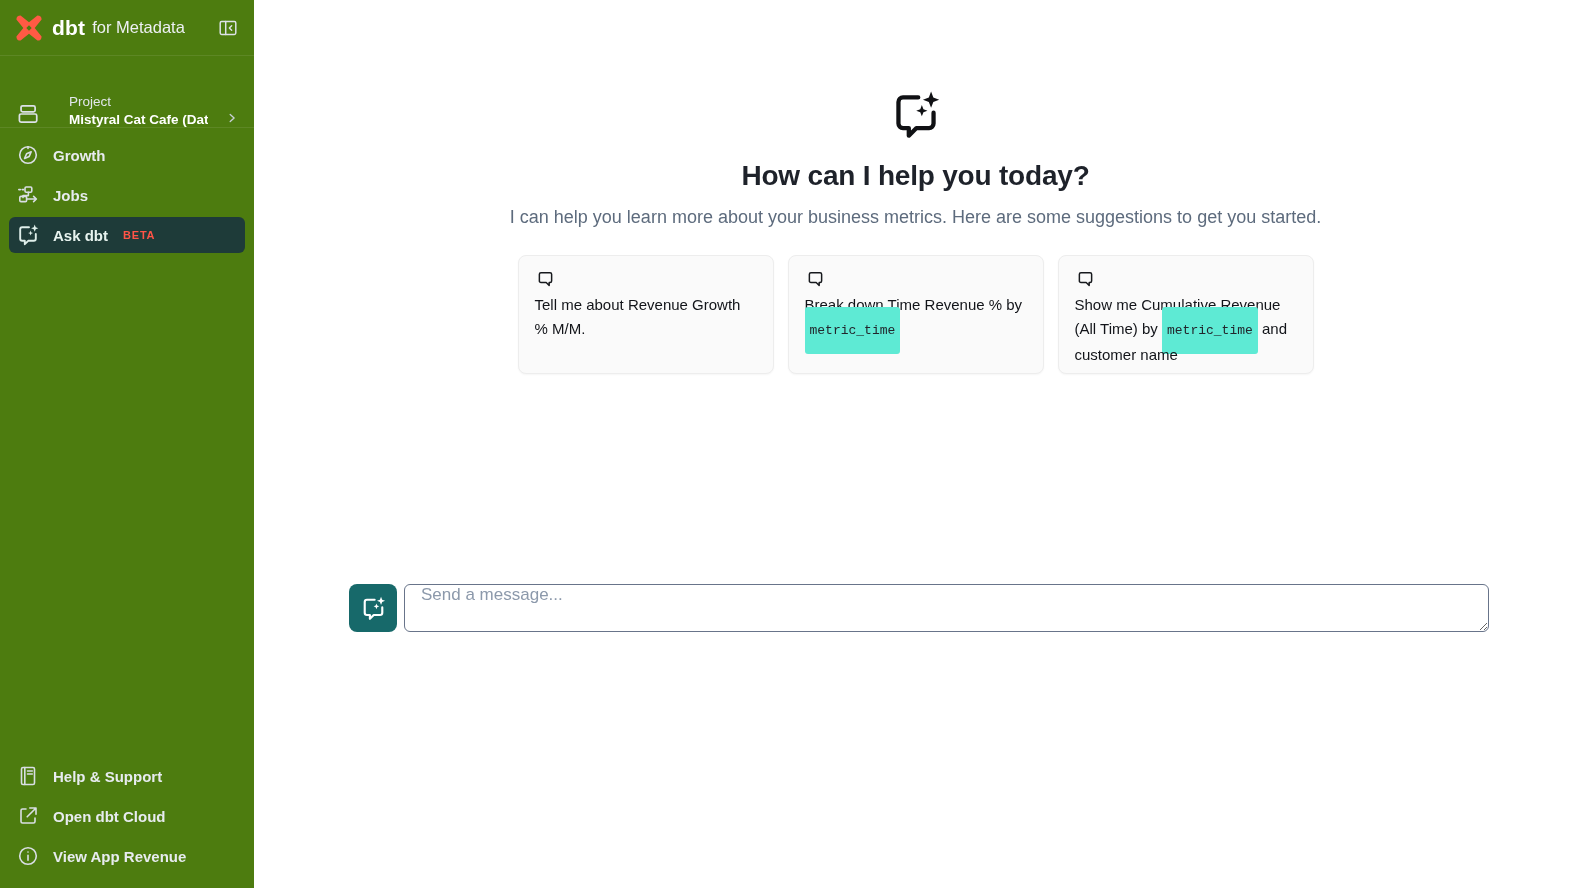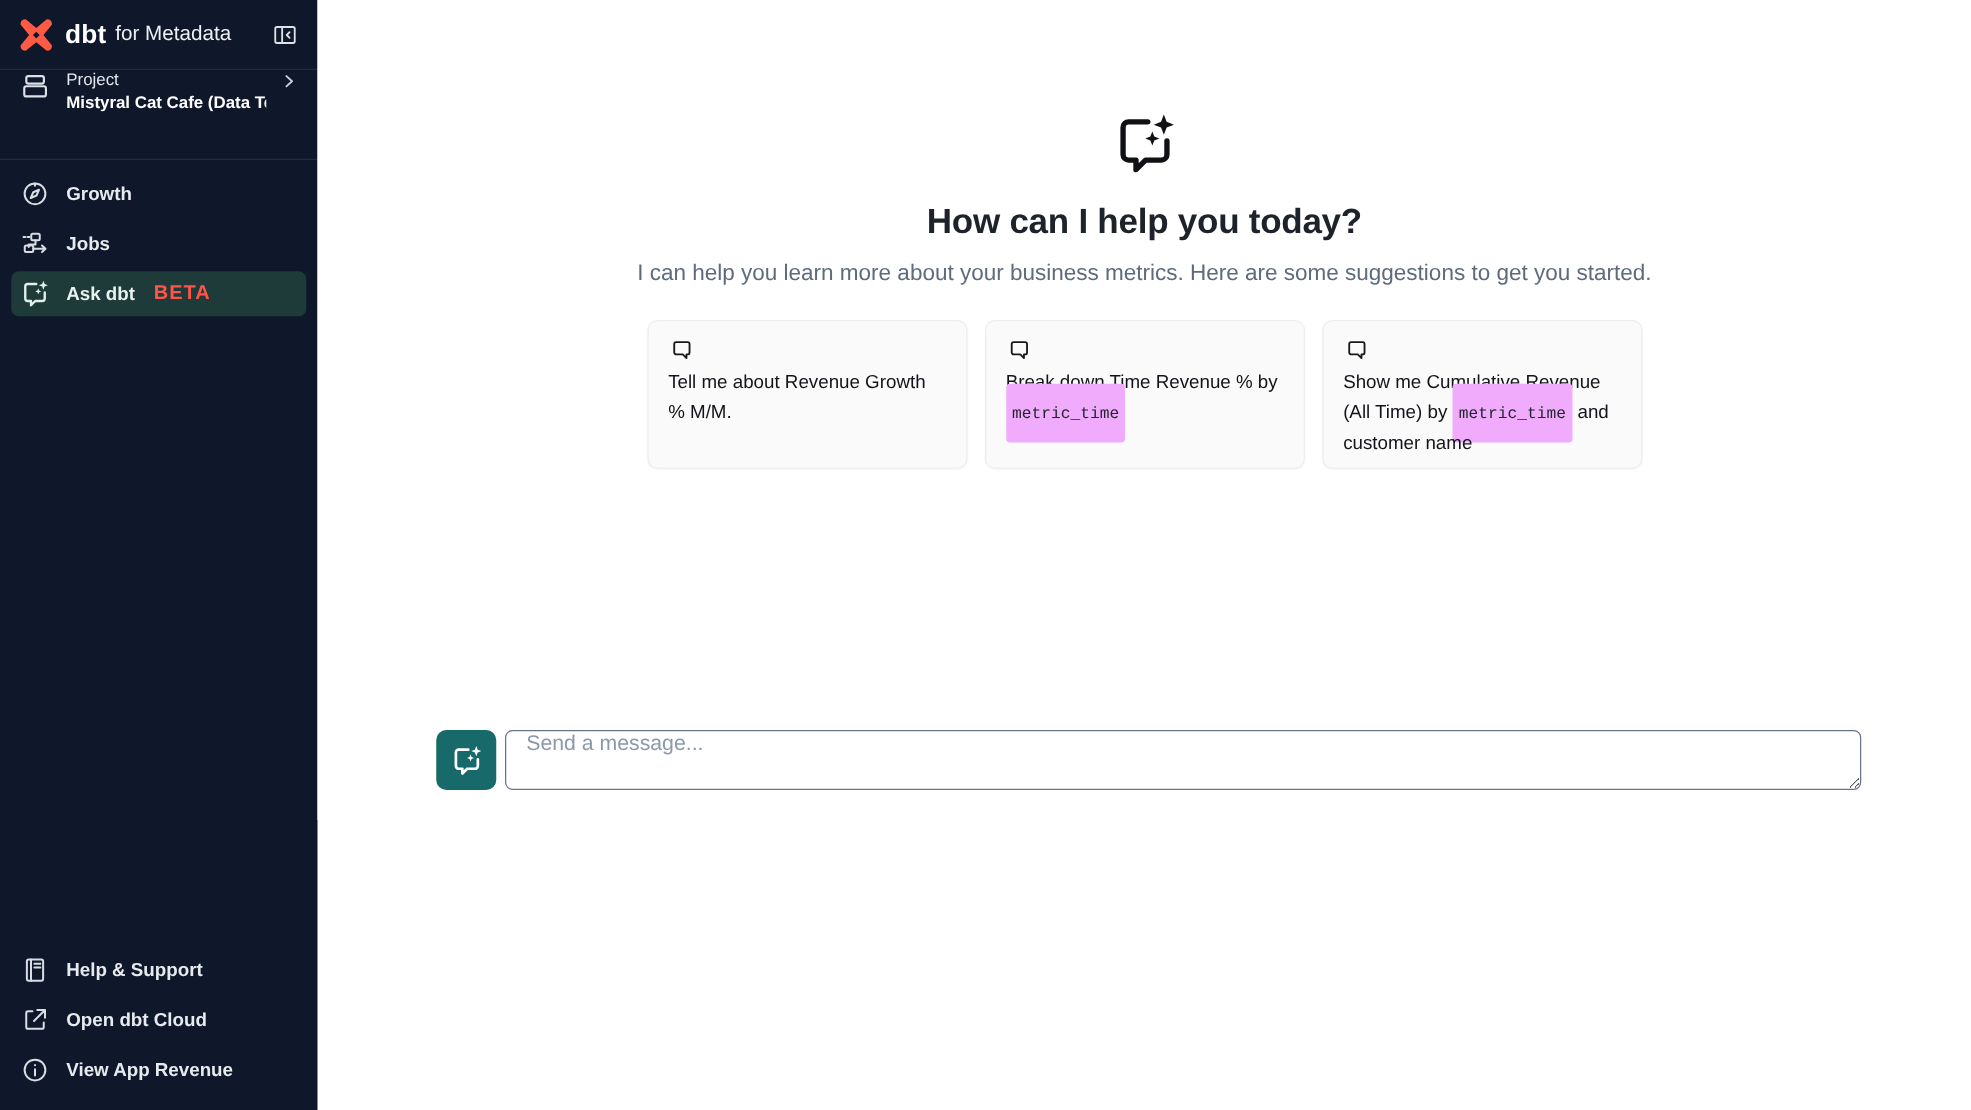--- a/index.html
+++ b/index.html
@@ -1,64 +1,64 @@
 <!DOCTYPE html>
 <html><head>
 <meta charset="utf-8">
 <style>
   * { margin:0; padding:0; box-sizing:border-box; }
   html,body { width:1577px; height:888px; overflow:hidden; background:#ffffff;
               font-family:"Liberation Sans", sans-serif; }
 
   
   .sidebar { position:absolute; left:0; top:0; width:254px; height:888px;
-             background:#0f172a; color:#E7EBEF; }
+             background:#4d7c0f; color:#E7EBEF; }
   .side-header { height:56px; display:flex; align-items:center; padding:0 14px;
                  border-bottom:1px solid rgba(255,255,255,0.09); }
   .brand-logo { width:30px; height:30px; flex:0 0 auto; }
   .brand-name { font-size:21px; font-weight:700; color:#FFFFFF; margin-left:8px; letter-spacing:0.2px; }
   .brand-suffix { font-size:16.5px; font-weight:400; color:#EDF0F3; margin-left:7px; }
   .collapse-btn { margin-left:auto; width:24px; height:24px; color:#DDE2E8; cursor:pointer;
                   display:flex; align-items:center; justify-content:center; }
 
-  .side-project { height:72px; display:flex; align-items:flex-start; padding:0 14px;
-                  border-bottom:1px solid rgba(255,255,255,0.09); cursor:pointer; }
+  .side-project { height:72px; display:flex; align-items:flex-end; padding:0 14px;
+                  border-bottom:1px solid rgba(255,255,255,0.09); cursor:pointer;gap:16px; }
   .proj-icon { width:26px; height:26px; color:#DCE1E7; flex:0 0 auto; }
   .proj-text { margin-left:13px; min-width:0; }
   .proj-label { font-size:13.5px; color:#E2E7EC; margin-bottom:3px; }
   .proj-name { font-size:13.5px; font-weight:700; color:#FFFFFF; white-space:nowrap;
                overflow:hidden; max-width:160px; }
   .proj-chev { margin-left:auto; width:18px; height:18px; color:#C9D0D8; }
 
   .side-nav { padding-top:5px; }
   .nav-item { height:36px; margin:4px 9px; padding:0 7px; display:flex; align-items:center;
               gap:13px; border-radius:6px; cursor:pointer; font-size:15px; font-weight:700;
               color:#E7EBEF; }
   .nav-item.selected { background:#1E3B39; color:#E7F3EF; }
   .nav-icon { width:24px; height:24px; flex:0 0 auto; color:#D9DEE4; }
   .nav-item.selected .nav-icon { color:#DFEFEA; }
-  .beta-badge { font-size:16px; font-weight:700; color:#FF5447; letter-spacing:0.8px; margin-left:2px; }
+  .beta-badge { font-size:11px; font-weight:700; color:#FF5447; letter-spacing:0.8px; margin-left:2px; }
 
   .side-footer { position:absolute; left:0; right:0; bottom:10px; }
 
   
   .main { position:absolute; left:254px; top:0; width:1323px; height:656px; background:#fff; }
   .hero { text-align:center; }
   .hero-icon { margin-top:88px; display:inline-block; width:54px; height:54px; color:#101114; }
   .hero-title { margin-top:14px; font-size:28px; font-weight:600; color:#1E222A; letter-spacing:-0.2px; }
   .hero-sub { margin-top:15px; font-size:18px; color:#5D6B7D; }
 
   .cards { margin-top:27px; display:flex; justify-content:center; gap:14px; }
   .card { width:256px; height:119px; background:#FAFAFA; border:1px solid #EDEDED;
           border-radius:8px; padding:13px 16px; text-align:left; cursor:pointer;
           box-shadow:0 1px 2px rgba(0,0,0,0.04); }
   .card-icon { width:21px; height:21px; color:#17191d; display:block; margin-bottom:3px; }
   .card-text { font-size:15px; line-height:24px; color:#121419; }
   .chip { font-family:"Liberation Mono","DejaVu Sans Mono",monospace; font-size:13px;
-          background:#f0abfc; color:#22262c; padding:16px 5px; border-radius:3px; }
+          background:#5eead4; color:#22262c; padding:16px 5px; border-radius:3px; }
 
   .composer { position:absolute; left:95px; right:88px; bottom:24px; display:flex; gap:7px; }
   .composer-btn { width:48px; height:48px; flex:0 0 auto; background:#17696A; border:none;
                   border-radius:8px; color:#fff; display:flex; align-items:center;
                   justify-content:center; cursor:pointer; }
   .composer-btn svg { width:27px; height:27px; }
   .composer-input { flex:1; height:48px; border:1px solid #68748A; border-radius:6px;
                     padding:0 16px; font-family:"Liberation Sans",sans-serif;
                     font-size:17px; color:#1f2937; resize:both; overflow:hidden; }
   .composer-input::placeholder { color:#8C99AB; }

